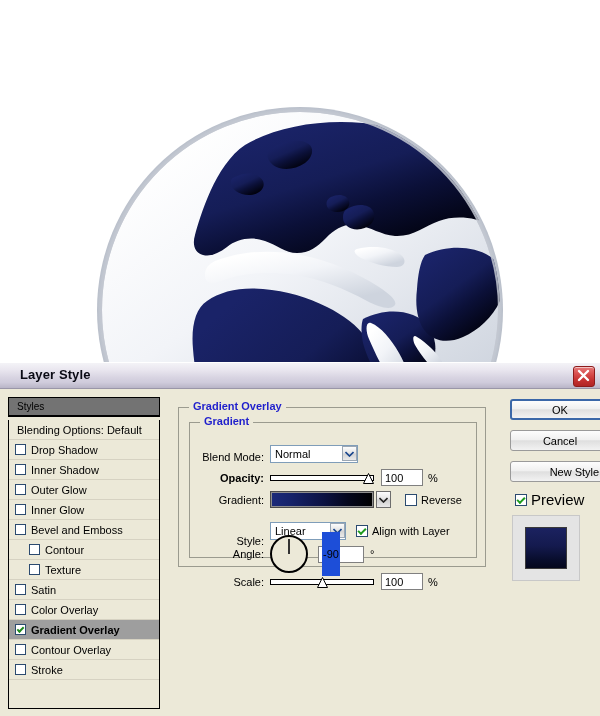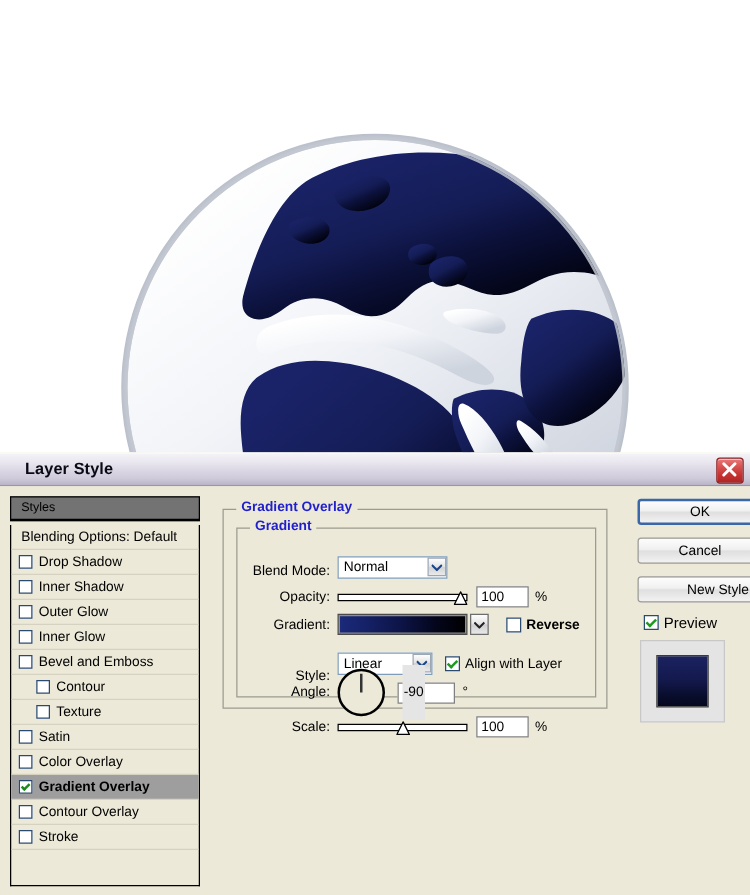--- a/index.html
+++ b/index.html
@@ -140,21 +140,21 @@
   .sel-arrow svg{display:block;}
   .fakeselect{display:flex;align-items:center;padding-left:4px;}
 
   .numfield{
     width:42px;height:17px;box-sizing:border-box;
     border:1px solid #808080;background:#fff;
     font-size:11px;text-align:left;padding:0 3px;
     display:flex;align-items:center;
   }
   .numfield.sel-text{background:#fff;}
-  .numfield.sel-text span{background:#e5e5e5;padding:16px 1px;}
+  .numfield.sel-text span{background:#1d4ed8;padding:16px 1px;}
   .pct{margin-left:5px;font-size:11px;}
 
   
   .slider{
     position:relative;height:12px;
     background:#ece9d8;
   }
   .slider .track{
     position:absolute;left:0;top:3px;height:6px;width:100%;
     background:#ffffff;border:1px solid #000;box-sizing:border-box;
@@ -207,21 +207,21 @@
     width:100px;height:21px;box-sizing:border-box;
     background:linear-gradient(180deg,#fdfdfd 0%,#f0f0f0 45%,#dfdfdf 52%,#f2f2f2 100%);
     border:1px solid #9a9a9a;border-radius:3px;
     font-size:11px;display:flex;align-items:center;justify-content:center;
     cursor:pointer;color:#000;
   }
   .btn.default{
     border:2px solid #3a67a8;
   }
   .preview-row{display:flex;align-items:center;margin-top:9px;padding-left:9px;}
-  .preview-row .lbl2{font-size:12px;}
+  .preview-row .lbl2{font-size:15px;}
   .preview-box{
     margin-top:7px;margin-left:6px;
     width:68px;height:66px;box-sizing:border-box;
     background:#e4e4e4;border:1px solid #c8c8c8;
     display:flex;align-items:center;justify-content:center;
   }
   .preview-swatch{
     width:40px;height:40px;
     border:1px solid #3a3a3a;
   }
@@ -426,21 +426,21 @@
                 </span>
                 <span class="sel-arrow">
                   <svg width="9" height="6" viewBox="0 0 9 6">
                       <path d="M0.5 1 L4.5 5 L8.5 1" fill="none" stroke="#17448c" stroke-width="1.6"></path>
                     </svg>
                 </span>
               </span>
             </div>
 
             <div class="row" style="left:8px;top:46px;">
-              <span class="lbl" style="width:66px;">Opacity:</span>
+              <span class="lbl" style="width:66px;font-weight:bold;">Opacity:</span>
               <span class="slider" style="width:104px;margin-left:6px;">
                 <span class="track"></span>
                 <span class="thumb" style="left:93px;">
                   <svg width="11" height="11" viewBox="0 0 11 11">
                       <path d="M5.5 0.5 L10.5 10.5 L0.5 10.5 Z" fill="#ffffff" stroke="#000" stroke-width="1"></path>
                     </svg>
                 </span>
               </span>
               <span class="numfield" style="margin-left:7px;">
                 <span>100</span>
@@ -449,21 +449,21 @@
             </div>
 
             <div class="row" style="left:8px;top:68px;">
               <span class="lbl" style="width:66px;">Gradient:</span>
               <span class="grad-swatch" style="margin-left:6px;background:linear-gradient(90deg,#1b2a7a 0%,#16236b 18%,#0c1242 52%,#04061c 76%,#000000 100%);"></span>
               <span class="grad-drop">
                 <svg width="9" height="6" viewBox="0 0 9 6">
                     <path d="M0.5 1 L4.5 5 L8.5 1" fill="none" stroke="#222" stroke-width="1.6"></path>
                   </svg>
               </span>
-              <span style="display:flex;align-items:center;margin-left:14px;font-weight:bold;">
+              <span style="display:flex;align-items:center;margin-left:14px;">
                 <span class="chk"></span>
                 <span>Reverse</span>
               </span>
             </div>
 
             <div class="row" style="left:8px;top:92px;">
               <span class="lbl" style="width:66px;margin-top:20px;">Style:</span>
               <span class="selwrap" style="margin-left:6px;">
                 <span class="fakeselect" style="width:76px;">
                   <span>Linear</span>

